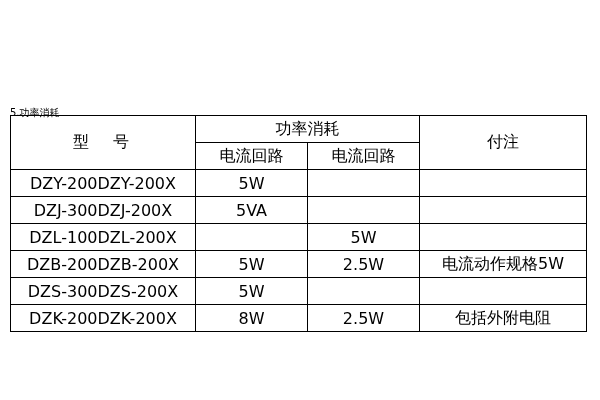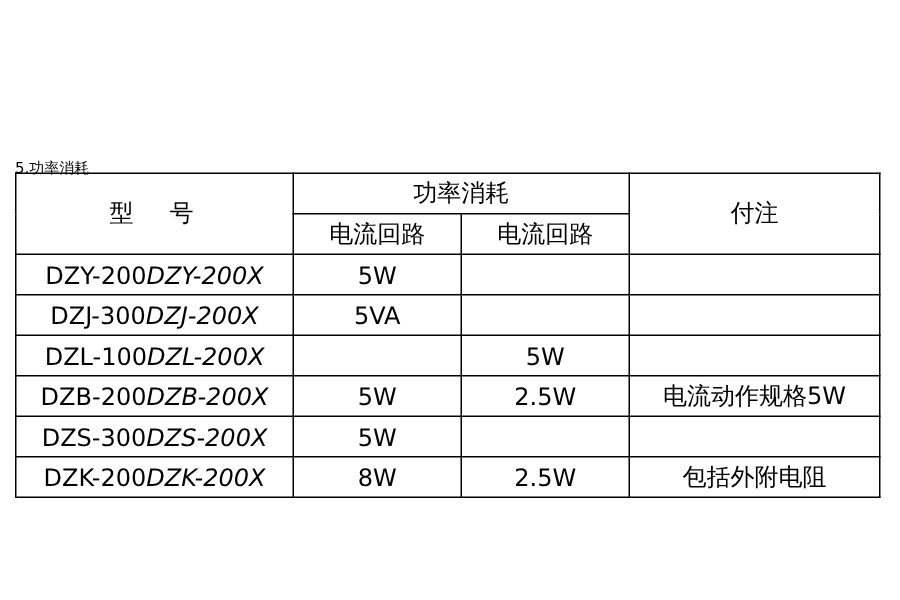--- a/index.html
+++ b/index.html
@@ -55,21 +55,21 @@
   .col-curr { width: 112px; }
   .col-note { width: 167px; }
 
   .model-cell {
     display: flex;
     justify-content: center;
     align-items: center;
     height: 26px;
   }
   .model-a { display: inline-block; min-width: 62px; text-align: center; }
-  .model-b { display: inline-block; min-width: 72px; text-align: center; font-style: italic; }
+  .model-b { display: inline-block; min-width: 72px; text-align: center; }
 
   .hdr-model {
     letter-spacing: 4px;
   }
 </style>
 </head>
 <body>
 
 <div class="page">
 

